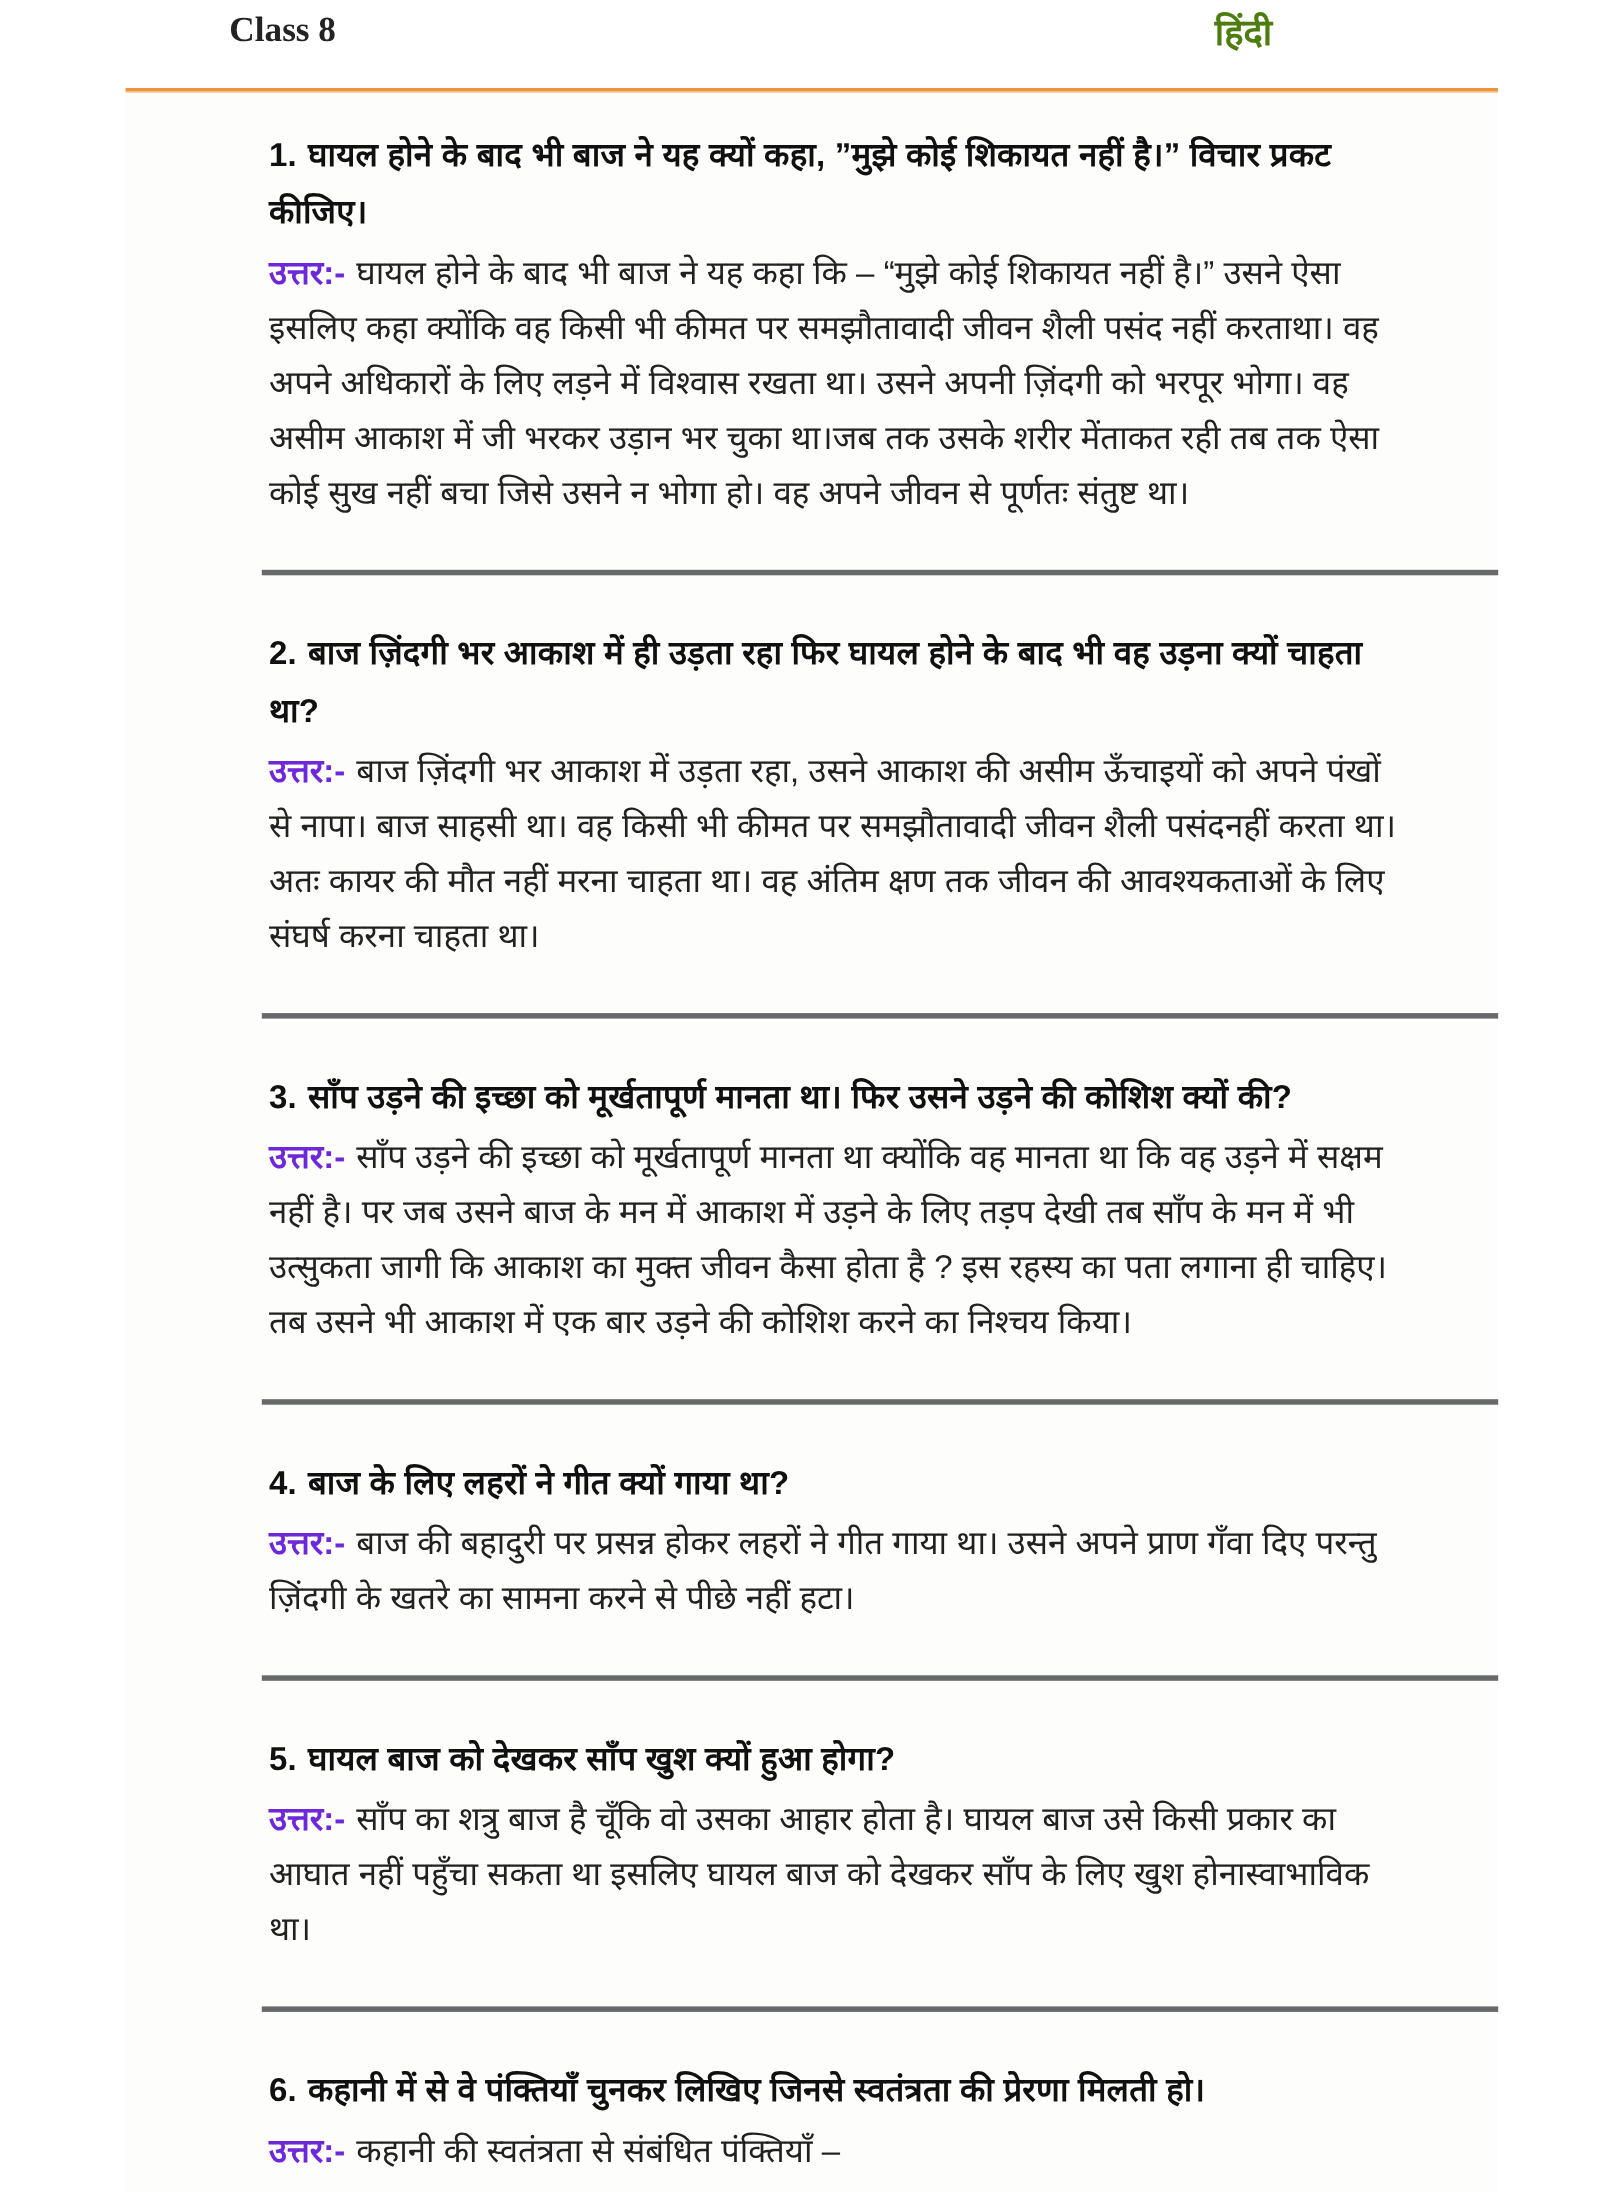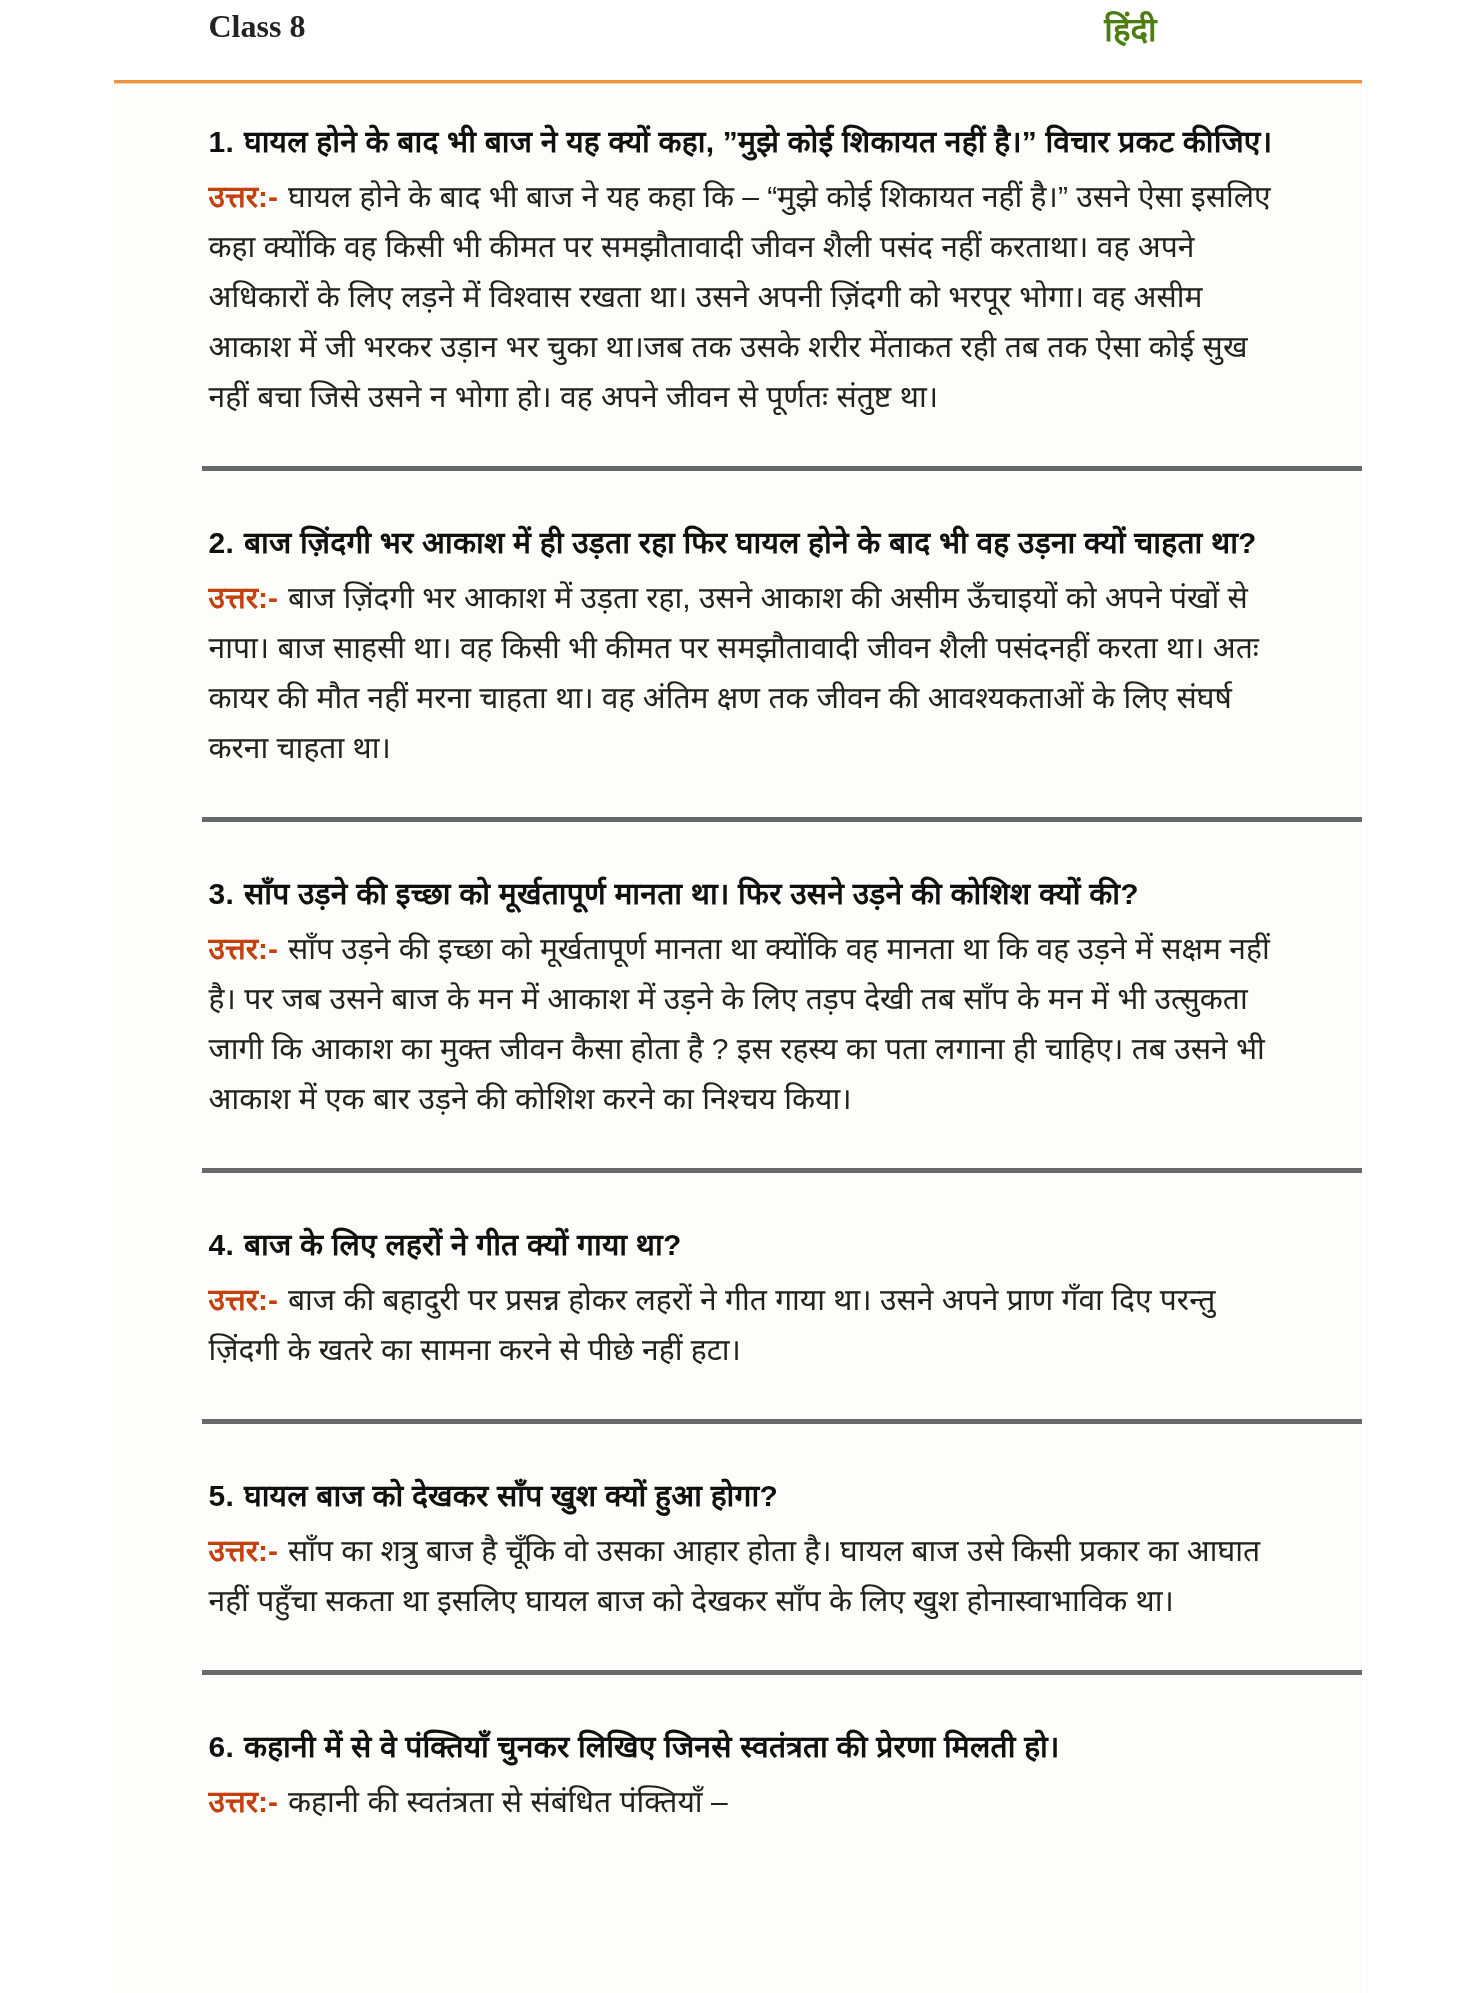--- a/index.html
+++ b/index.html
@@ -52,38 +52,39 @@
   .accent-line {
     height: 4px;
     width: 100%;
     background: #ee9340;
     border-bottom: 1px solid #f8d3a4;
   }
 
   
   .content {
     padding: 32px 85px 0 95px;
+    margin-left: 36px;
   }
   .question {
     font-weight: 700;
     font-size: 30px;
     line-height: 52px;
     color: #101010;
     letter-spacing: 0.2px;
   }
   .q-num { margin-right: 10px; }
   .answer {
     margin-top: 4px;
     font-size: 30px;
     line-height: 50px;
     color: #212121;
   }
   .ans-prefix {
     font-weight: 700;
-    color: #c2410c;
+    color: #6d28d9;
     margin-right: 10px;
   }
   .answer-list-item {
     font-size: 30px;
     line-height: 50px;
     color: #212121;
   }
   .section-divider {
     height: 5px;
     width: 1302px;

